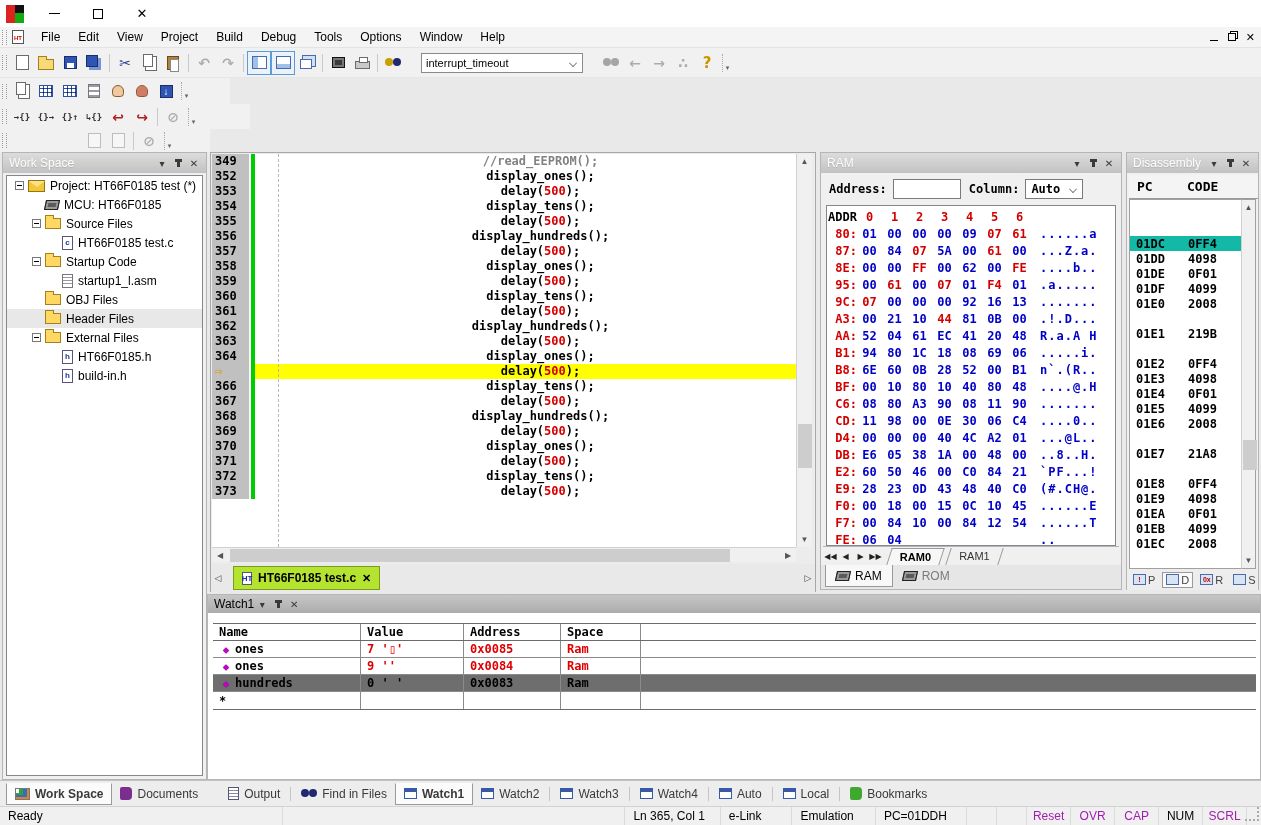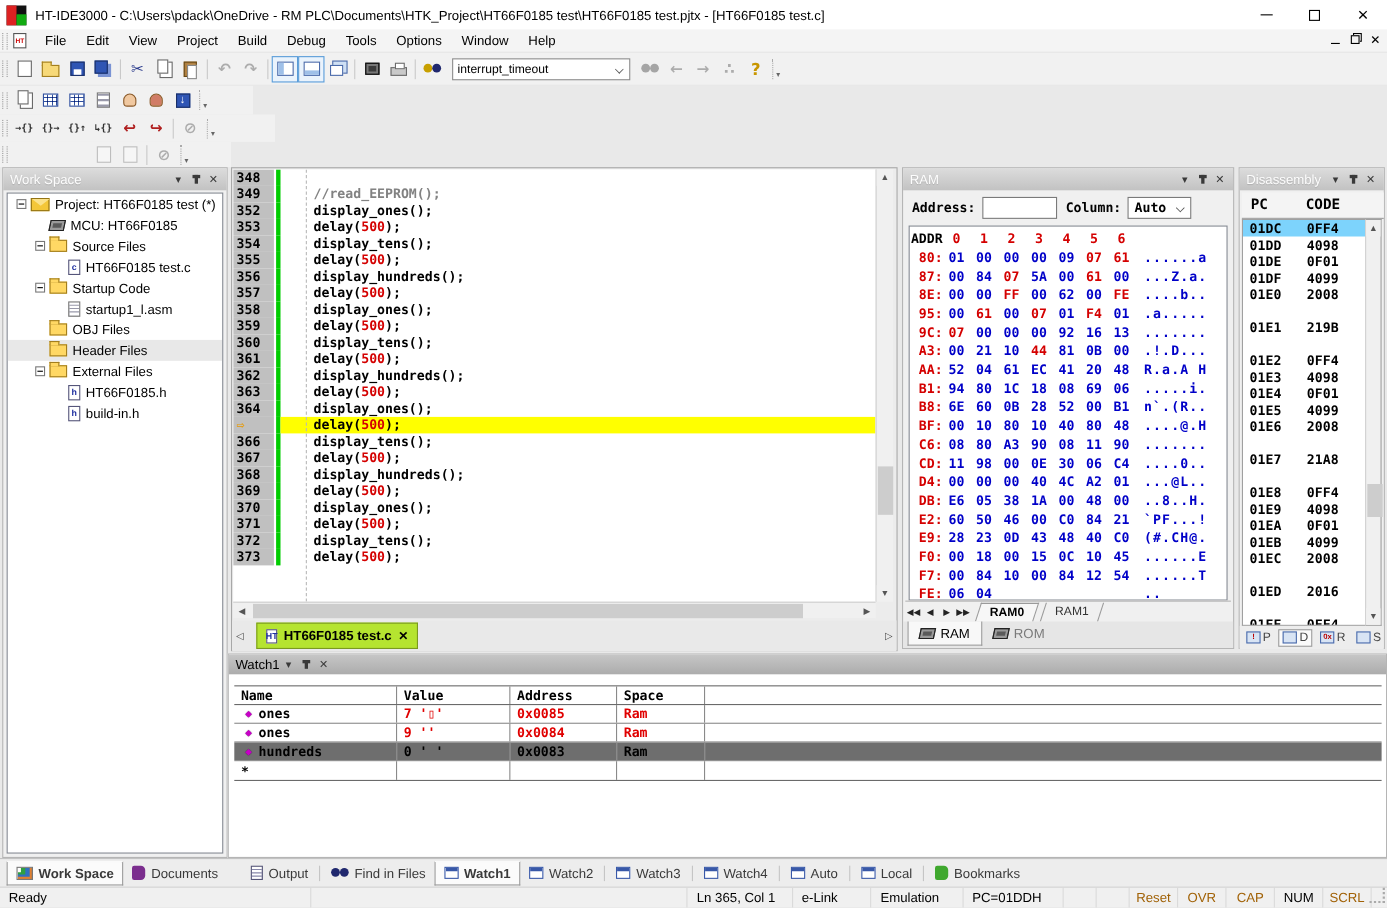--- a/index.html
+++ b/index.html
@@ -32,21 +32,21 @@
   #tbrow1 { left:0; top:48px; width:1261px; height:30px; border-bottom:1px solid #E6E6E6; }
   #tbrow2 { left:0; top:78px; width:230px; height:26px; }
   #tbrow3 { left:0; top:104px; width:250px; height:25px; }
   #tbrow4 { left:0; top:129px; width:210px; height:23px; }
   .tbtn { width:24px; height:24px; display:inline-flex; align-items:center; justify-content:center; border:1px solid transparent; background:transparent; flex:0 0 auto; }
   .tbtn.boxed { border:1px solid #5A9CD8; background:#EAF3FC; }
   .tbtn.dis { opacity:.38; filter:grayscale(1); }
   .sep { width:1px; height:18px; background:#C9C9C9; margin:0 3px; flex:0 0 auto; }
   .g { font-family:"DejaVu Sans",sans-serif; font-weight:bold; font-size:14px; color:#2B3B8C; }
   .gsm { font-family:"DejaVu Sans Mono",monospace; font-weight:bold; font-size:9px; color:#333; }
-  .combo { width:162px; height:20px; background:#fff; border:1px solid #8A8A8A; display:flex; align-items:center; margin:0 6px; }
+  .combo { width:162px; height:20px; background:#fff; border:1px solid #8A8A8A; display:flex; align-items:center; margin:0 16px; }
   .combo .val { flex:1; padding-left:4px; font-size:11px; }
   .chev { width:8px; height:8px; border-right:1px solid #555; border-bottom:1px solid #555; transform:rotate(45deg) scale(.7); margin-right:5px; }
   .tb-end { width:10px; height:18px; border-left:1px dotted #AAA; margin-left:3px; display:flex; align-items:flex-end; justify-content:center; font-size:7px; color:#666; }
 
   
   .i-pg { width:13px; height:15px; background:#fff; border:1px solid #6A6A6A; }
   .i-fo { width:16px; height:11px; background:#F7D978; border:1px solid #A37F1E; position:relative; margin-top:3px; }
   .i-fo::before { content:""; position:absolute; left:-1px; top:-4px; width:7px; height:3px; background:#F7D978; border:1px solid #A37F1E; border-bottom:none; }
   .i-fl { width:13px; height:13px; background:#2F55B4; border:1px solid #1A2F66; position:relative; }
   .i-fl::after { content:""; position:absolute; left:2px; bottom:0; width:7px; height:5px; background:#fff; }
@@ -100,21 +100,21 @@
   .t-file { width:11px; height:14px; background:#fff; border:1px solid #55557A; font-size:8px; font-weight:bold; color:#2030A0; display:flex; align-items:center; justify-content:center; }
   .t-asm { width:11px; height:14px; background:#fff; border:1px solid #777; box-shadow:inset 0 -3px 0 #fff, inset 0 -4px 0 #99A, inset 0 -6px 0 #fff, inset 0 -7px 0 #99A, inset 0 -9px 0 #fff, inset 0 -10px 0 #99A; }
 
   
   #editor-panel { left:210px; top:152px; width:606px; height:440px; background:#ECECEC; border:1px solid #A8A8A8; }
   #code-area { position:absolute; left:1px; top:1px; width:584px; height:393px; background:#fff; overflow:hidden; }
   .eline { height:15px; display:flex; align-items:center; position:relative; font-family:"DejaVu Sans Mono",monospace; font-size:12px; font-weight:bold; white-space:pre; }
   .gut { width:37px; height:15px; background:#C0C0C0; color:#000; padding-left:3px; flex:0 0 auto; }
   .gut.cur { color:#E89800; }
   .gbar { width:4px; height:15px; background:#00CD00; margin-left:2px; flex:0 0 auto; }
-  .ct { padding-left:30px; position:relative; flex:1; height:15px; line-height:15px; }
+  .ct { padding-left:30px; position:relative; flex:1; height:15px; line-height:15px;text-align:center; }
   .eline.cur .ct { background:#FFFF00; }
   .cmt { color:#828282; }
   .num { color:#D40000; }
   #indent-guide { position:absolute; left:66px; top:0; height:393px; border-left:1px dashed #B8B8B8; }
   .vscroll { position:absolute; background:#F0F0F0; border-left:1px solid #D0D0D0; }
   #ed-vscroll { left:585px; top:1px; width:16px; height:393px; }
   .sarr { height:15px; display:flex; align-items:center; justify-content:center; font-size:8px; color:#555; background:#F0F0F0; }
   .sthumb { position:absolute; left:1px; width:14px; background:#CDCDCD; }
   #ed-hscroll { position:absolute; left:1px; top:394px; width:584px; height:15px; background:#F0F0F0; border-top:1px solid #D0D0D0; }
   .harr { position:absolute; top:0; width:16px; height:15px; display:flex; align-items:center; justify-content:center; font-size:8px; color:#555; }
@@ -145,21 +145,21 @@
   .pagetab.act { background:#F7F7F7; font-weight:bold; border-top:1px solid #9A9A9A; color:#000; }
   #ram-memtabs { position:absolute; left:0; top:412px; width:300px; height:24px; background:#E6E6E6; display:flex; align-items:flex-start; padding-left:4px; }
   .memtab { height:22px; display:flex; align-items:center; gap:5px; padding:0 10px; color:#7A7A7A; }
   .memtab.act { background:#F8F8F8; border:1px solid #9A9A9A; border-top:none; color:#000; }
 
   
   #dis-panel { left:1126px; top:152px; width:133px; height:438px; }
   #dis-colhead { position:absolute; left:2px; top:22px; width:129px; height:24px; display:flex; align-items:center; font-family:"DejaVu Sans Mono",monospace; font-weight:bold; font-size:13px; border-bottom:1px solid #9A9A9A; background:#F4F4F4; }
   #dis-rows { position:absolute; left:2px; top:46px; width:112px; height:370px; background:#fff; border:1px solid #A0A0A0; border-right:none; overflow:hidden; font-family:"DejaVu Sans Mono",monospace; font-weight:bold; font-size:12px; }
   .drow { height:15px; display:flex; align-items:center; }
-  .drow.cur { background:#7dd3fc; }
+  .drow.cur { background:#14b8a6;margin-top:36px; }
   .dgap { height:15px; }
   .dpc { width:58px; padding-left:6px; flex:0 0 auto; }
   #dis-vscroll { left:114px; top:46px; width:15px; height:370px; border:1px solid #A0A0A0; border-left:1px solid #D0D0D0; }
   #dis-tabs { position:absolute; left:0; top:416px; width:131px; height:21px; background:#EDEDED; display:flex; align-items:center; padding-left:3px; gap:2px; }
   .dtab { display:flex; align-items:center; gap:2px; padding:1px 3px; font-size:11px; color:#444; }
   .dtab.act { background:#FAFAFA; border:1px solid #9A9A9A; }
   .dtico { width:13px; height:11px; background:#D8E4F4; border:1px solid #4A6AAA; font-size:7px; font-weight:bold; color:#B00; display:flex; align-items:center; justify-content:center; }
   .dsep { width:1px; height:12px; background:#BBB; }
 
   
@@ -184,29 +184,28 @@
   .btsep { width:1px; height:14px; background:#C5C5C5; margin:0 2px; }
   .bt-ws { width:15px; height:12px; background:#fff; border:1px solid #777; box-shadow:inset -2px -2px 0 #E08030, inset -6px -4px 0 #3070C0, inset -10px -6px 0 #30A040; }
   .bt-book { width:12px; height:13px; border-radius:2px 4px 4px 2px; }
   .bt-doc { width:11px; height:13px; background:#fff; border:1px solid #557; box-shadow:inset 0 -2px 0 #fff, inset 0 -3px 0 #88A, inset 0 -5px 0 #fff, inset 0 -6px 0 #88A, inset 0 -8px 0 #fff, inset 0 -9px 0 #88A; }
   .bt-win { width:13px; height:11px; background:#fff; border:1px solid #3858A8; box-shadow:inset 0 3px 0 #3858A8; }
   #gap-left { width:6px; }
 
   
   #statusbar { left:0; top:806px; width:1261px; height:19px; background:#F0F0F0; border-top:1px solid #D2D2D2; display:flex; align-items:center; font-size:12px; }
   .scell { height:19px; display:flex; align-items:center; padding:0 8px; border-right:1px solid #DADADA; white-space:nowrap; }
-  .scell.off { color:#a16207; }
+  .scell.off { color:#a21caf; }
   #sgrip { margin-left:auto; width:14px; height:14px; border-right:2px dotted #AAA; border-bottom:2px dotted #AAA; transform:translate(-2px,-2px); }
 </style>
 </head>
 <body>
 
 <div id="titlebar" class="abs">
   <div id="app-icon"></div>
-  <div id="title-text">HT-IDE3000 - C:\Users\pdack\OneDrive - RM PLC\Documents\HTK_Project\HT66F0185 test\HT66F0185 test.pjtx - [HT66F0185 test.c]</div>
   <div class="win-btn">
       <span class="glyph-min"></span>
     </div>
   <div class="win-btn">
       <span class="glyph-max"></span>
     </div>
   <div class="win-btn">
       <span>✕</span>
     </div>
 </div>
@@ -445,21 +444,20 @@
         <span class="tspace"></span>
         <span class="ticon t-file">h</span>
         <span>build-in.h</span>
       </div>
     </div>
 </div>
 
 <div id="editor-panel" class="abs">
   <div id="code-area">
     <div id="code-lines">
-        <div class="eline"><span class="gut">348</span><span class="gbar"></span><span class="ct"></span></div>
         <div class="eline"><span class="gut">349</span><span class="gbar"></span><span class="ct"><span class="cmt">//read_EEPROM();</span></span></div>
         <div class="eline"><span class="gut">352</span><span class="gbar"></span><span class="ct">display_ones();</span></div>
         <div class="eline"><span class="gut">353</span><span class="gbar"></span><span class="ct">delay(<span class="num">500</span>);</span></div>
         <div class="eline"><span class="gut">354</span><span class="gbar"></span><span class="ct">display_tens();</span></div>
         <div class="eline"><span class="gut">355</span><span class="gbar"></span><span class="ct">delay(<span class="num">500</span>);</span></div>
         <div class="eline"><span class="gut">356</span><span class="gbar"></span><span class="ct">display_hundreds();</span></div>
         <div class="eline"><span class="gut">357</span><span class="gbar"></span><span class="ct">delay(<span class="num">500</span>);</span></div>
         <div class="eline"><span class="gut">358</span><span class="gbar"></span><span class="ct">display_ones();</span></div>
         <div class="eline"><span class="gut">359</span><span class="gbar"></span><span class="ct">delay(<span class="num">500</span>);</span></div>
         <div class="eline"><span class="gut">360</span><span class="gbar"></span><span class="ct">display_tens();</span></div>

